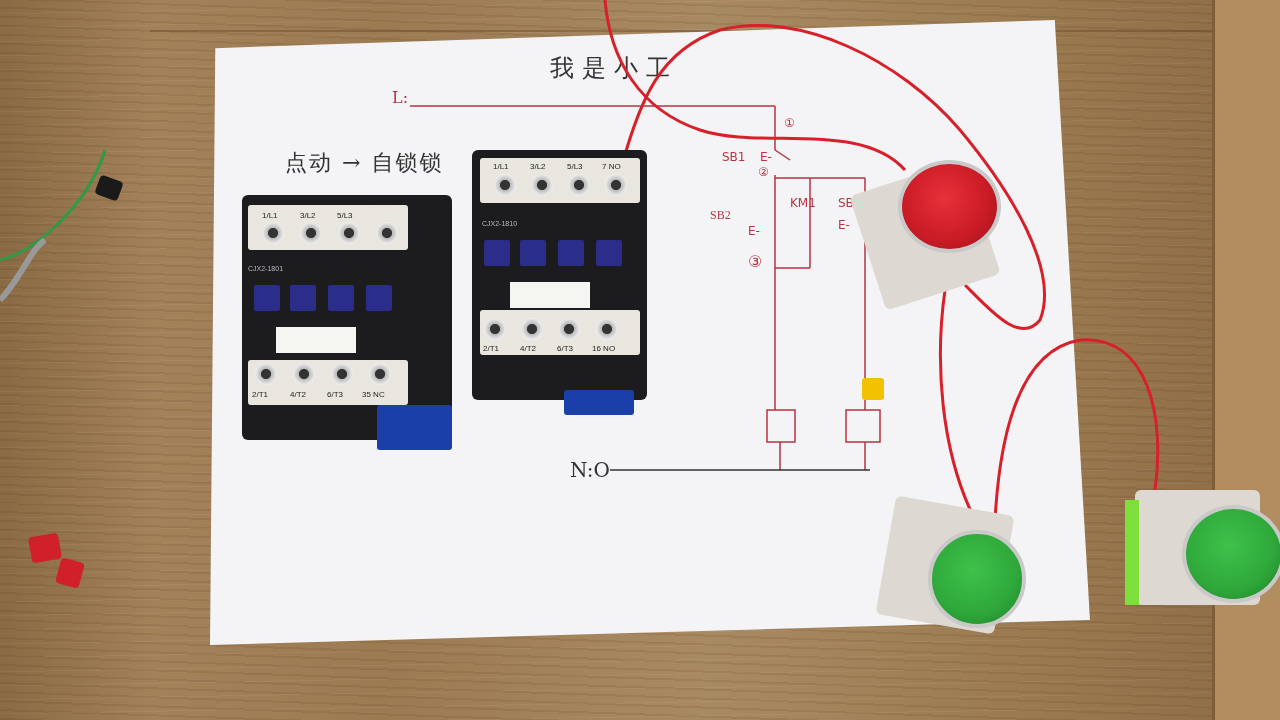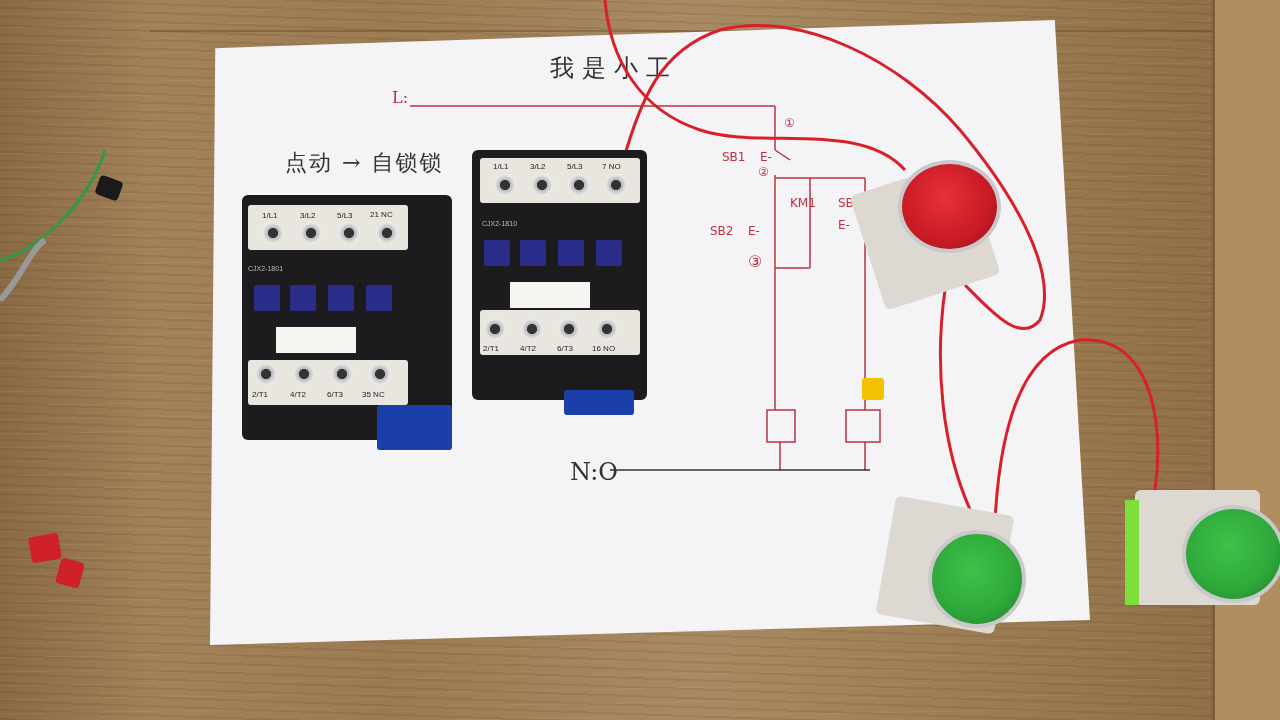--- a/index.html
+++ b/index.html
@@ -11,21 +11,21 @@
                repeating-linear-gradient(-1deg,rgba(255,240,210,.06) 0 1px,transparent 1px 14px);}
   .board-edge{position:absolute;left:1212px;top:0;width:68px;height:720px;background:#b18d5f;border-left:3px solid #7d5e3a;}
   .board-h{position:absolute;left:150px;top:0;width:1070px;height:30px;border-bottom:2px solid rgba(90,60,30,.35);}
   .paper{position:absolute;left:210px;top:20px;width:880px;height:625px;background:#f4f4f6;
     clip-path:polygon(0.6% 4.5%,96% 0%,100% 96%,0% 100%);box-shadow:0 0 10px rgba(0,0,0,.2);}
   .hand{position:absolute;color:#333;font-family:"DejaVu Serif",serif;}
   .red-ink{color:#b83340;}
   .title{left:550px;top:52px;font-size:24px;letter-spacing:8px;}
   .subtitle{left:285px;top:148px;font-size:22px;letter-spacing:2px;}
   .l-label{left:392px;top:88px;font-size:16px;}
-  .n-label{left:570px;top:458px;font-size:24px;color:#333;}
+  .n-label{left:570px;top:458px;font-size:20px;color:#333;}
   svg.wiring{position:absolute;left:0;top:0;}
   .contactor{position:absolute;background:#1c1c1e;border-radius:6px;}
   .ctop{position:absolute;background:#e8e6de;border-radius:3px;}
   .screw{position:absolute;width:22px;height:22px;border-radius:50%;background:radial-gradient(circle,#333 30%,#bbb 35%,#eee 70%);}
   .term-label{position:absolute;font-size:8px;color:#222;white-space:nowrap;}
   .coil{position:absolute;width:26px;height:26px;background:#2a2e8a;border-radius:2px;}
   .tag{position:absolute;background:#f5f5f2;}
   .model{position:absolute;font-size:7px;color:#bbb;}
   .btn{position:absolute;border-radius:50%;}
   .btn-base{position:absolute;background:#ddd9d2;border-radius:6px;}
@@ -41,21 +41,21 @@
 <div class="paper"></div>
 
 <div class="hand title">我是小工</div>
 <div class="hand subtitle">点动 → 自锁锁</div>
 <div class="hand red-ink l-label">L:</div>
 <div class="hand n-label">N:O</div>
 
 <div class="small-sym" style="left:784px;top:116px;">①</div>
 <div class="small-sym" style="left:722px;top:150px;">SB1</div>
 <div class="small-sym" style="left:758px;top:165px;">②</div>
-<div class="small-sym" style="left:710px;top:224px;">SB2</div>
+<div class="small-sym" style="left:710px;top:208px;font-family:Liberation Serif, serif;">SB2</div>
 <div class="small-sym" style="left:790px;top:196px;">KM1</div>
 <div class="small-sym" style="left:838px;top:196px;">SB3</div>
 <div class="small-sym" style="left:748px;top:252px;font-size:16px;">③</div>
 <div class="small-sym" style="left:748px;top:224px;">E-</div>
 <div class="small-sym" style="left:838px;top:218px;">E-</div>
 <div class="small-sym" style="left:760px;top:150px;">E-</div>
 
 <svg class="wiring" width="1280" height="720">
 
   <line x1="410" y1="106" x2="775" y2="106" stroke="#b83340" stroke-width="1.5"></line>
@@ -88,21 +88,21 @@
   <div class="coil" style="left:12px;top:90px;"></div>
   <div class="coil" style="left:48px;top:90px;"></div>
   <div class="coil" style="left:86px;top:90px;"></div>
   <div class="coil" style="left:124px;top:90px;"></div>
   <div class="tag" style="left:34px;top:132px;width:80px;height:26px;"></div>
   <div style="position:absolute;left:135px;top:210px;width:75px;height:45px;background:#1a3fa8;border-radius:3px;"></div>
 </div>
 <div class="term-label" style="left:262px;top:211px;">1/L1</div>
 <div class="term-label" style="left:300px;top:211px;">3/L2</div>
 <div class="term-label" style="left:337px;top:211px;">5/L3</div>
-<div class="term-label" style="left:370px;top:210px;">21 NC</div>
+<div class="term-label" style="left:370px;top:198px;">21 NC</div>
 <div class="screw" style="left:262px;top:222px;"></div>
 <div class="screw" style="left:300px;top:222px;"></div>
 <div class="screw" style="left:338px;top:222px;"></div>
 <div class="screw" style="left:376px;top:222px;"></div>
 <div class="screw" style="left:255px;top:363px;"></div>
 <div class="screw" style="left:293px;top:363px;"></div>
 <div class="screw" style="left:331px;top:363px;"></div>
 <div class="screw" style="left:369px;top:363px;"></div>
 <div class="term-label" style="left:252px;top:390px;">2/T1</div>
 <div class="term-label" style="left:290px;top:390px;">4/T2</div>

